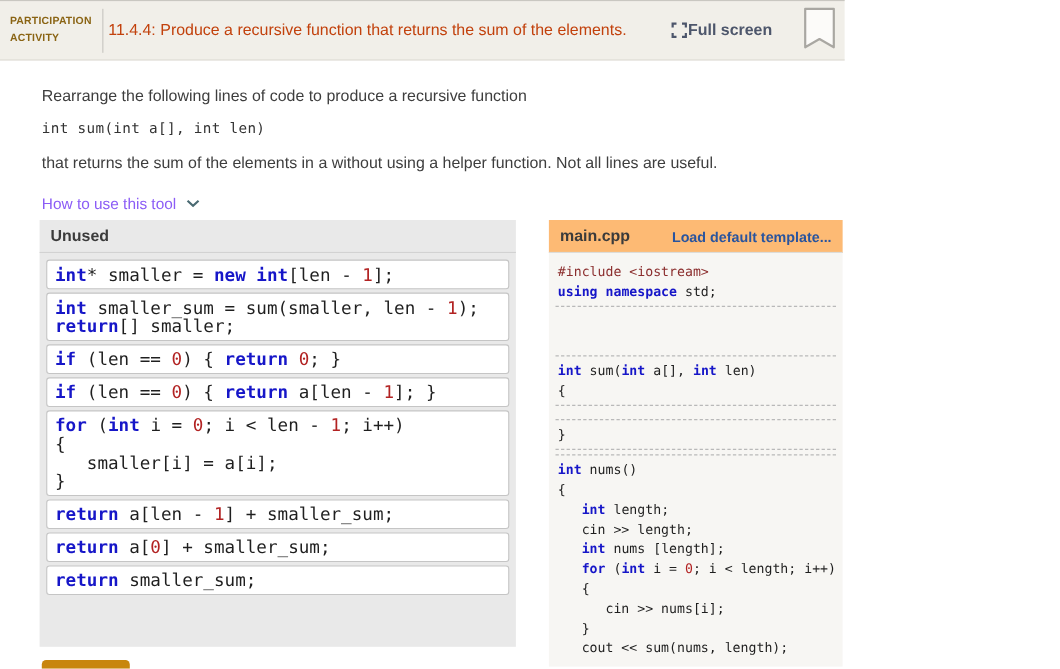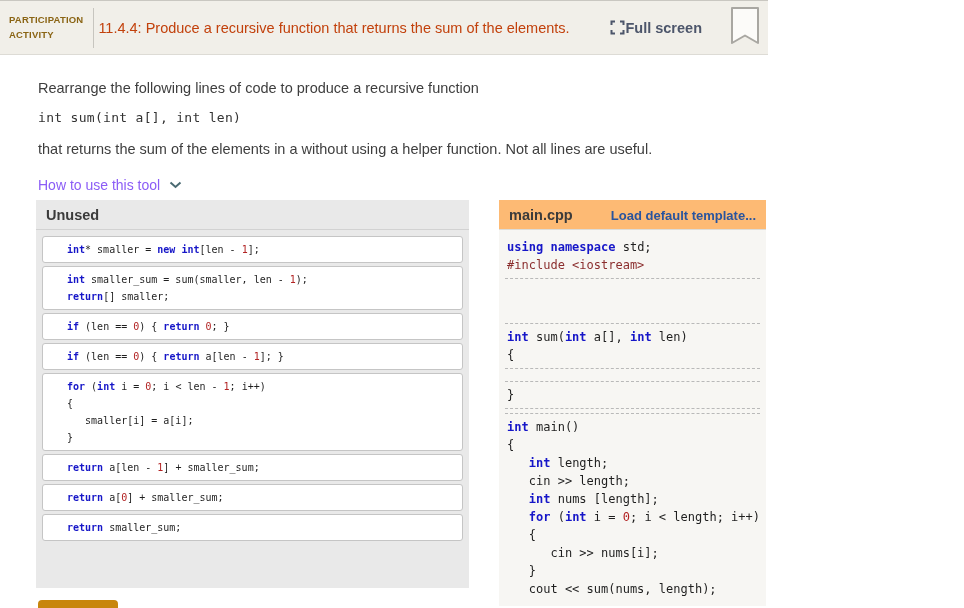--- a/index.html
+++ b/index.html
@@ -31,22 +31,22 @@
            color:#8b5cf6; width:max-content; cursor:pointer; }
 
   .panels { margin:7px 2px 0 36px; display:flex; gap:30px; align-items:flex-start; }
 
   
   .unused { width:446px; height:388px; background:var(--panel-bg,#e9e9e9); }
   .unused-header { padding:7px 10px 6px; font-weight:bold; font-size:14.5px; color:#3b3b3b;
                    border-bottom:1px solid #d2d2d2; }
   .blocks { padding:6px; }
   .code-block { background:#fff; border:1px solid #c5c5c5; border-radius:3px;
-                padding:4px 24px; margin-bottom:3px;
-                font-family:"DejaVu Sans Mono", monospace; font-size:10px; line-height:17px;
+                padding:4px 7px; margin-bottom:3px;
+                font-family:"DejaVu Sans Mono", monospace; font-size:16px; line-height:17px;
                 color:#1f1f1f; cursor:grab; }
   .code-block .code-line { white-space:pre; }
 
   
   .main-panel { flex:1; height:406px; background:var(--main-panel-bg,#f7f6f3); }
   .main-header { display:flex; justify-content:space-between; align-items:center;
                  padding:7px 10px 6px; border-bottom:1px solid #dddcd8; background:#fdba74; }
   .main-title { font-weight:bold; font-size:14.5px; color:#3b3b3b; }
   .load-link { font-weight:bold; font-size:13px; color:var(--link,#29549e);
                text-decoration:none; cursor:pointer; }
@@ -145,29 +145,29 @@
             </div>
           </div>
       </section>
 
       <section class="main-panel">
         <div class="main-header">
           <span class="main-title">main.cpp</span>
           <a class="load-link">Load default template...</a>
         </div>
         <div class="main-code" id="main-code">
+            <div class="code-line"><span class="tok-pre">#include &lt;iostream&gt;</span></div>
             <div class="code-line"><span class="tok-k">using</span><span class="tok-p"> </span><span class="tok-k">namespace</span><span class="tok-p"> std;</span></div>
-            <div class="code-line"><span class="tok-pre">#include &lt;iostream&gt;</span></div>
             <div class="dropzone dz-large"></div>
             <div class="code-line"><span class="tok-k">int</span><span class="tok-p"> sum(</span><span class="tok-k">int</span><span class="tok-p"> a[], </span><span class="tok-k">int</span><span class="tok-p"> len)</span></div>
             <div class="code-line"><span class="tok-p">{</span></div>
             <div class="dropzone dz-medium"></div>
             <div class="code-line"><span class="tok-p">}</span></div>
             <div class="dropzone dz-small"></div>
-            <div class="code-line"><span class="tok-k">int</span><span class="tok-p"> main()</span></div>
+            <div class="code-line"><span class="tok-k">int</span><span class="tok-p"> nums()</span></div>
             <div class="code-line"><span class="tok-p">{</span></div>
             <div class="code-line"><span class="tok-p">   </span><span class="tok-k">int</span><span class="tok-p"> length;</span></div>
             <div class="code-line"><span class="tok-p">   cin &gt;&gt; length;</span></div>
             <div class="code-line"><span class="tok-p">   </span><span class="tok-k">int</span><span class="tok-p"> nums [length];</span></div>
             <div class="code-line"><span class="tok-p">   </span><span class="tok-k">for</span><span class="tok-p"> (</span><span class="tok-k">int</span><span class="tok-p"> i = </span><span class="tok-n">0</span><span class="tok-p">; i &lt; length; i++)</span></div>
             <div class="code-line"><span class="tok-p">   {</span></div>
             <div class="code-line"><span class="tok-p">      cin &gt;&gt; nums[i];</span></div>
             <div class="code-line"><span class="tok-p">   }</span></div>
             <div class="code-line"><span class="tok-p">   cout &lt;&lt; sum(nums, length);</span></div>
           </div>

